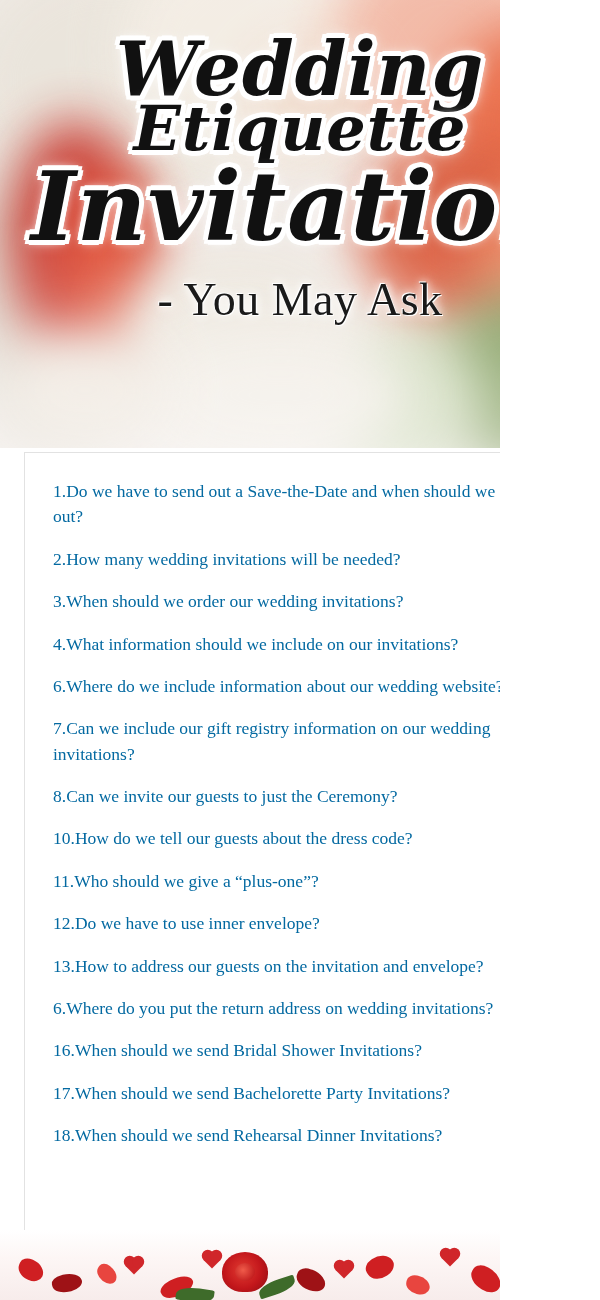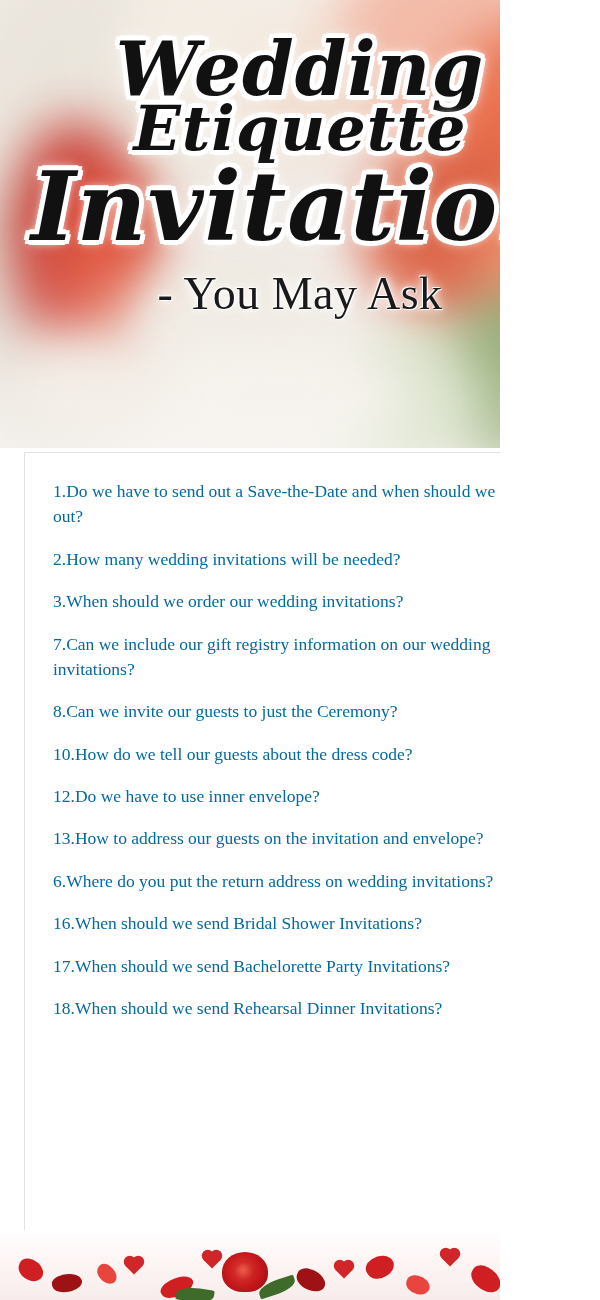--- a/index.html
+++ b/index.html
@@ -73,21 +73,21 @@
       -3px 0 0 #fff, 3px 0 0 #fff, 0 -3px 0 #fff, 0 3px 0 #fff,
       -3px -3px 0 #fff, 3px -3px 0 #fff, -3px 3px 0 #fff, 3px 3px 0 #fff,
       -5px 0 0 #fff, 5px 0 0 #fff, 0 -5px 0 #fff, 0 5px 0 #fff,
       -4px -4px 0 #fff, 4px -4px 0 #fff, -4px 4px 0 #fff, 4px 4px 0 #fff,
       0 0 10px #fff, 0 0 16px #fff;
   }
   .line1 { margin-top: 34px; font-size: 74px; }
   .line2 { margin-top: 2px;  font-size: 96px; }
   .line3 { margin-top: -6px; font-size: 62px; }
   .subtitle {
-    margin-top: 14px;
+    margin-top: 20px;
     font-family: "Liberation Serif", serif;
     font-size: 46px;
     color: #1a1a1a;
     letter-spacing: 0.5px;
     text-shadow: 0 0 8px #fff, 0 0 14px #fff, 1px 1px 0 #fff, -1px -1px 0 #fff;
   }
 
   
   .card {
     position: absolute;
@@ -190,23 +190,26 @@
     <div class="script line1">Wedding</div>
     <div class="script line3">Etiquette</div>
     <div class="script line2">Invitation</div>
     <div class="subtitle">- You May Ask</div>
   </div>
 
   <div class="card">
     <div class="q">1.Do we have to send out a Save-the-Date and when should we send out?</div>
     <div class="q">2.How many wedding invitations will be needed?</div>
     <div class="q">3.When should we order our wedding invitations?</div>
+    <div class="q">4.What information should we include on our invitations?</div>
+    <div class="q">6.Where do we include information about our wedding website?</div>
     <div class="q">7.Can we include our gift registry information on our wedding invitations?</div>
     <div class="q">8.Can we invite our guests to just the Ceremony?</div>
     <div class="q">10.How do we tell our guests about the dress code?</div>
+    <div class="q">11.Who should we give a “plus-one”?</div>
     <div class="q">12.Do we have to use inner envelope?</div>
     <div class="q">13.How to address our guests on the invitation and envelope?</div>
     <div class="q">6.Where do you put the return address on wedding invitations?</div>
     <div class="q">16.When should we send Bridal Shower Invitations?</div>
     <div class="q">17.When should we send Bachelorette Party Invitations?</div>
     <div class="q">18.When should we send Rehearsal Dinner Invitations?</div>
 
   </div>
 
   <div class="footer">

